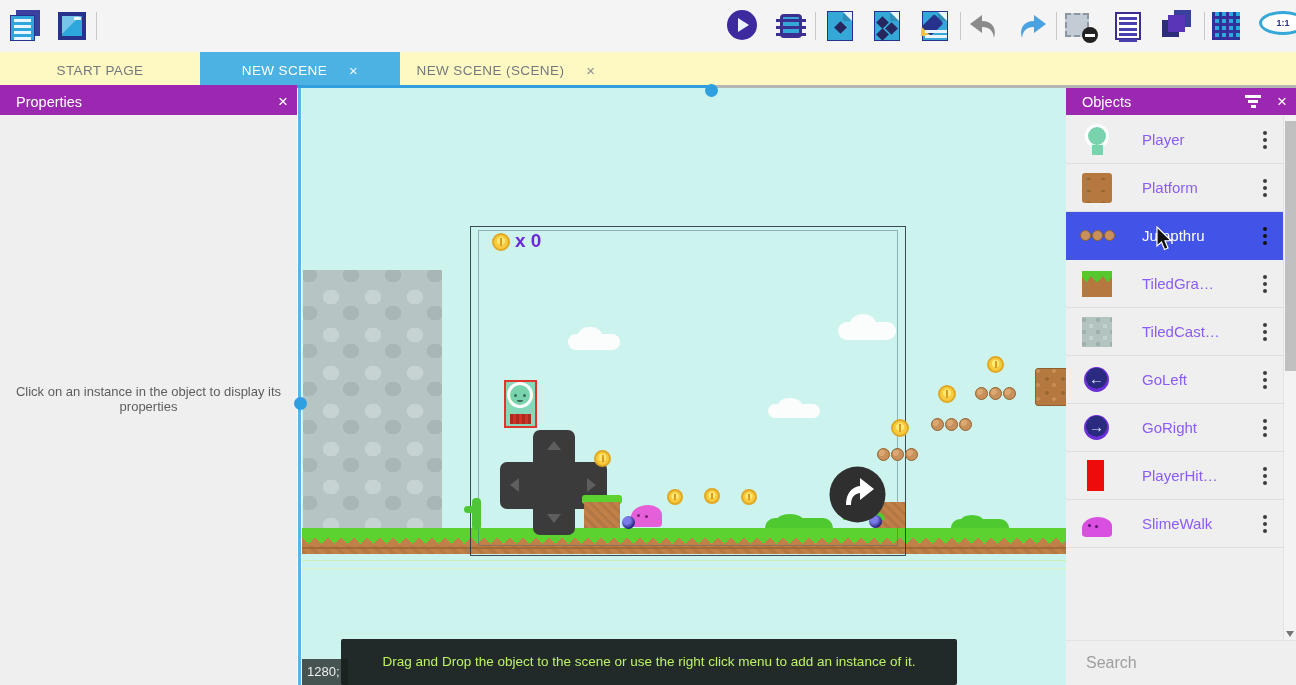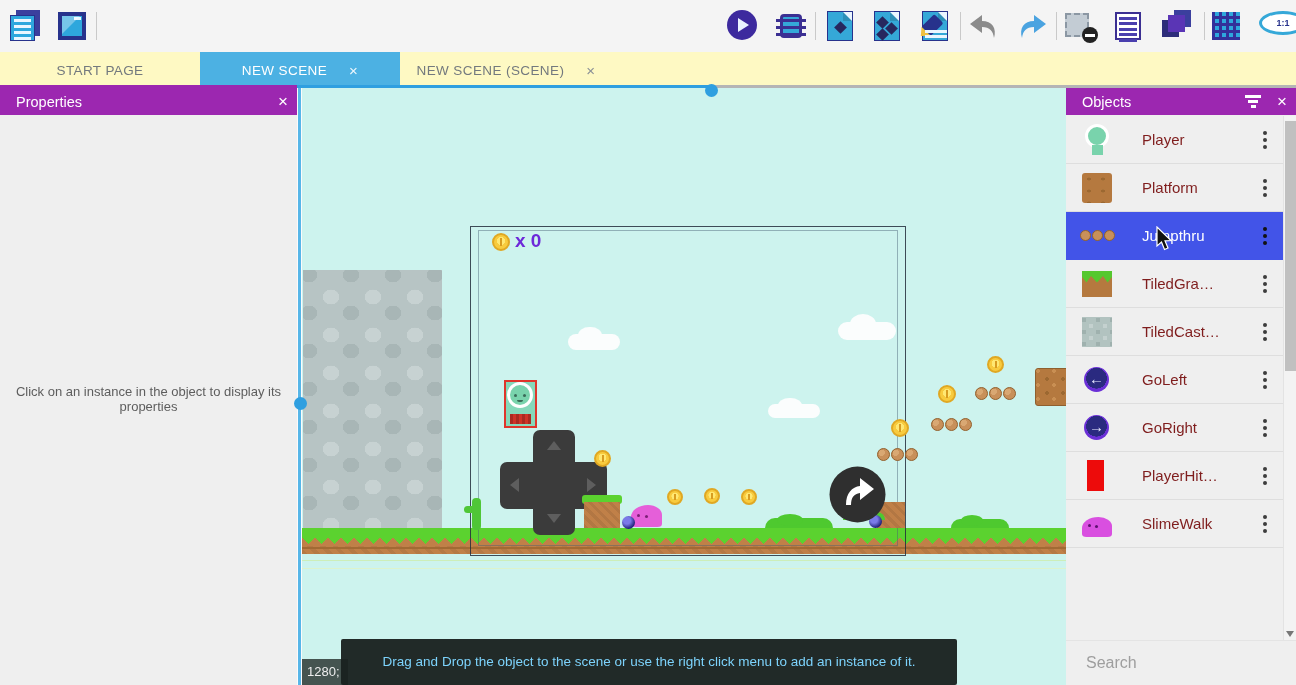--- a/index.html
+++ b/index.html
@@ -140,33 +140,33 @@
   .cactus .arm  { position:absolute; left:0; top:8px; width:9px; height:7px; background:#4fc637; border-radius:4px 0 0 4px; }
   .bush { position:absolute; background:#4ec92f; border-radius:12px 12px 0 0; }
   .bush::before { content:""; position:absolute; left:18%; top:-45%; width:38%; height:120%; background:#4ec92f; border-radius:50%; }
 
   .share { position:absolute; left:527px; top:378px; width:57px; height:57px; }
 
   .hud-label { position:absolute; left:213px; top:142px; font-size:19px; font-weight:bold; color:#6d28d9; }
   .coords-badge { position:absolute; left:0; top:571px; width:46px; height:26px; background:rgba(45,55,52,.85);
                   color:#eee; font-size:13px; line-height:26px; padding-left:5px; }
   .tooltip { position:absolute; left:39px; top:551px; width:616px; height:46px; background:rgba(26,33,31,.96);
-             color:#7dd3fc; font-size:13.5px; text-align:center; padding-top:15px; border-radius:2px; }
+             color:#bef264; font-size:13.5px; text-align:center; padding-top:15px; border-radius:2px; }
 
   
   .objects { position:absolute; left:1066px; top:88px; width:230px; height:597px; background:#efefef; }
   .filter-icon { width:30px; height:27px; position:relative; }
   .filter-icon i { position:absolute; left:7px; height:2.5px; background:#fff; }
   .obj-list { position:absolute; left:0; top:28px; width:230px; height:524px; overflow:hidden; }
   .obj-row { position:relative; width:217px; height:48px; display:flex; align-items:center; border-bottom:1px solid #dedede; background:#efefef; }
   .obj-row.selected { background:#4254e8; border-bottom-color:#4254e8; }
   .obj-row.selected .obj-label { color:#fff; }
   .obj-row.selected .dots { background:#111; box-shadow:0 -7px 0 #111, 0 7px 0 #111; }
   .obj-icon { width:34px; height:34px; margin-left:14px; position:relative; flex:none; }
-  .obj-label { margin-left:28px; font-size:15px; color:#7f1d1d; flex:1; white-space:nowrap; overflow:hidden; }
+  .obj-label { margin-left:28px; font-size:15px; color:#8b5cf6; flex:1; white-space:nowrap; overflow:hidden; }
   .row-menu { width:36px; flex:none; display:flex; justify-content:center; }
   .dots { width:4px; height:4px; border-radius:50%; background:#3c3c3c; box-shadow:0 -7px 0 #3c3c3c, 0 7px 0 #3c3c3c; }
 
   .oi-player { position:absolute; left:5px; top:1px; width:24px; height:24px; border:3px solid #fff; border-radius:50%; background:#79d3ac; }
   .oi-player::after { content:""; position:absolute; left:4px; top:18px; width:11px; height:10px; background:#79d3ac; }
   .oi-platform { position:absolute; left:2px; top:2px; width:30px; height:30px; border-radius:3px; background:#b5793f;
                  background-image:radial-gradient(#9c6831 18%, transparent 19%), radial-gradient(#c98f53 18%, transparent 19%);
                  background-size:14px 12px, 14px 12px; }
   .oi-jumpthru { position:absolute; left:0; top:11px; display:flex; gap:1px; }
   .oi-jumpthru b { width:11px; height:11px; border-radius:50%; background:#c8905a; border:1px solid #93622f; }

